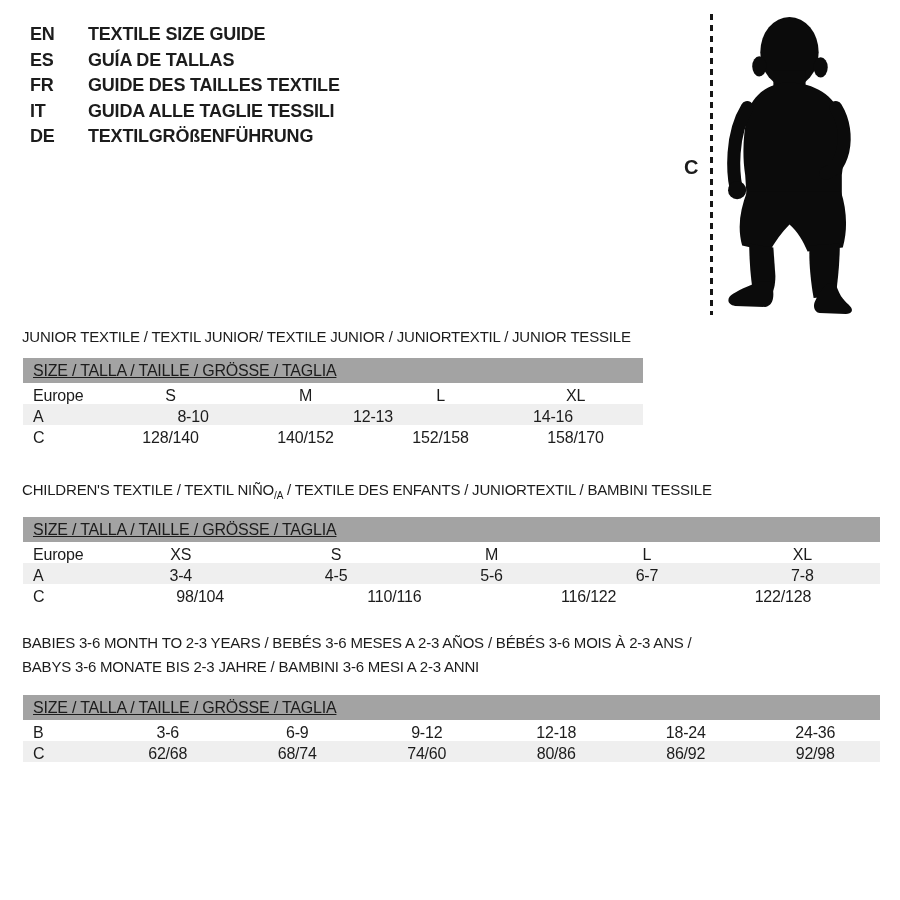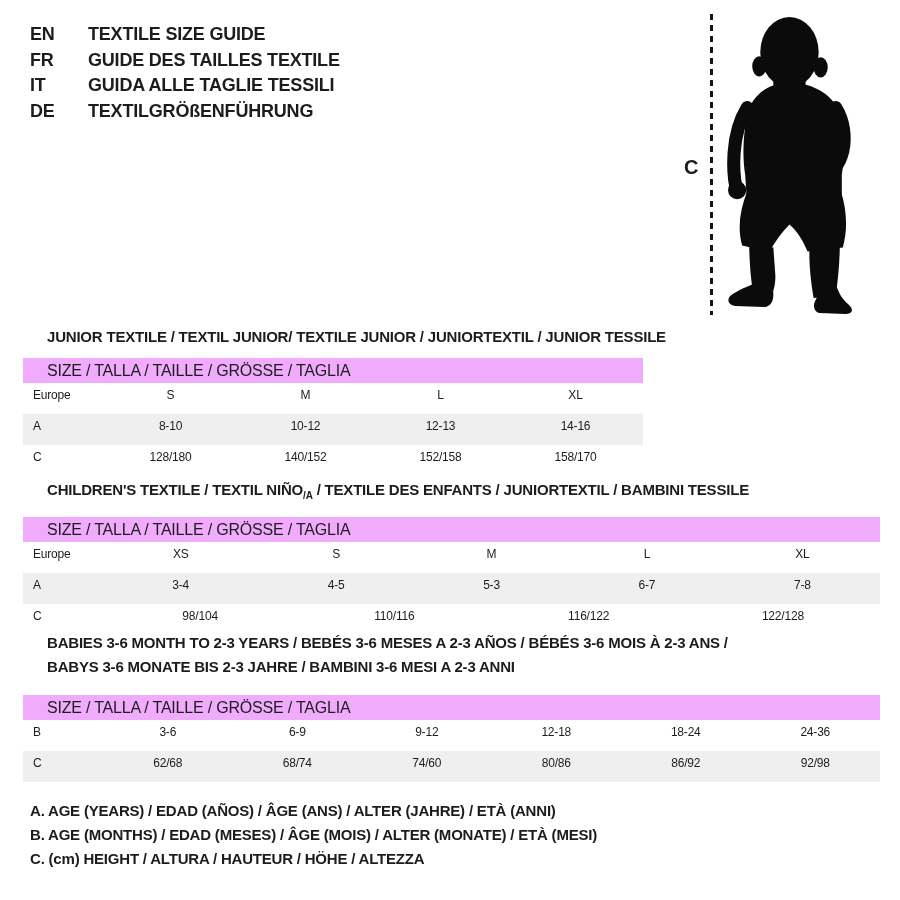--- a/index.html
+++ b/index.html
@@ -13,44 +13,48 @@
   .lang-row{display:flex;height:25.5px;align-items:center;font-weight:bold;font-size:18px;}
   .lang-code{width:58px;}
   
   .dash-line{
     position:absolute;left:710px;top:14px;width:3px;height:301px;
     background:repeating-linear-gradient(to bottom,#161616 0 6px,transparent 6px 11px);
   }
   .c-label{position:absolute;left:684px;top:156px;font-size:20px;font-weight:bold;}
   .baby-svg{position:absolute;left:722px;top:12px;}
   
-  .sec-title{position:absolute;left:47px;font-weight:bold;font-size:15px;white-space:nowrap;}
+  .sec-title{position:absolute;left:22px;font-weight:normal;font-size:15px;white-space:nowrap;}
   .sub{font-size:10px;vertical-align:sub;}
   
   .stable{position:absolute;left:23px;}
-  .size-bar{height:25px;line-height:25px;background:#f0abfc;padding-left:24px;font-size:16px;}
-  .trow{display:flex;height:31px;line-height:25px;font-size:12px;}
+  .size-bar{height:25px;line-height:25px;background:#a3a3a3;padding-left:10px;font-size:16px;text-decoration:underline;}
+  .trow{display:flex;height:21px;line-height:25px;font-size:16px;}
   .trow.shaded{background:#efefef;}
   .tlab{width:70px;padding-left:10px;}
   .tcell{flex:1;text-align:center;}
   .w-narrow{width:620px;}
   .w-wide{width:857px;}
   
   .legend{position:absolute;left:30px;top:799px;}
   .legend-line{font-weight:bold;font-size:15px;height:24px;line-height:24px;white-space:nowrap;}
 </style>
 </head>
 <body>
 
 <div class="page">
 
   <div class="lang">
     <div class="lang-row">
       <span class="lang-code">EN</span>
       <span>TEXTILE SIZE GUIDE</span>
+    </div>
+    <div class="lang-row">
+      <span class="lang-code">ES</span>
+      <span>GUÍA DE TALLAS</span>
     </div>
     <div class="lang-row">
       <span class="lang-code">FR</span>
       <span>GUIDE DES TAILLES TEXTILE</span>
     </div>
     <div class="lang-row">
       <span class="lang-code">IT</span>
       <span>GUIDA ALLE TAGLIE TESSILI</span>
     </div>
     <div class="lang-row">
@@ -84,27 +88,26 @@
         <div class="trow">
           <div class="tlab">Europe</div>
           <div class="tcell">S</div>
           <div class="tcell">M</div>
           <div class="tcell">L</div>
           <div class="tcell">XL</div>
         </div>
         <div class="trow shaded">
           <div class="tlab">A</div>
           <div class="tcell">8-10</div>
-          <div class="tcell">10-12</div>
           <div class="tcell">12-13</div>
           <div class="tcell">14-16</div>
         </div>
         <div class="trow">
           <div class="tlab">C</div>
-          <div class="tcell">128/180</div>
+          <div class="tcell">128/140</div>
           <div class="tcell">140/152</div>
           <div class="tcell">152/158</div>
           <div class="tcell">158/170</div>
         </div>
       </div>
   </div>
 
   <div class="sec-title" style="top:481px;">
     <span>CHILDREN'S TEXTILE / TEXTIL NIÑO</span><span class="sub">/A</span><span> / TEXTILE DES ENFANTS / JUNIORTEXTIL / BAMBINI TESSILE</span>
   </div>
@@ -116,21 +119,21 @@
           <div class="tcell">XS</div>
           <div class="tcell">S</div>
           <div class="tcell">M</div>
           <div class="tcell">L</div>
           <div class="tcell">XL</div>
         </div>
         <div class="trow shaded">
           <div class="tlab">A</div>
           <div class="tcell">3-4</div>
           <div class="tcell">4-5</div>
-          <div class="tcell">5-3</div>
+          <div class="tcell">5-6</div>
           <div class="tcell">6-7</div>
           <div class="tcell">7-8</div>
         </div>
         <div class="trow">
           <div class="tlab">C</div>
           <div class="tcell">98/104</div>
           <div class="tcell">110/116</div>
           <div class="tcell">116/122</div>
           <div class="tcell">122/128</div>
         </div>
@@ -156,19 +159,14 @@
           <div class="tcell">62/68</div>
           <div class="tcell">68/74</div>
           <div class="tcell">74/60</div>
           <div class="tcell">80/86</div>
           <div class="tcell">86/92</div>
           <div class="tcell">92/98</div>
         </div>
       </div>
   </div>
 
-  <div class="legend">
-    <div class="legend-line">A. AGE (YEARS) / EDAD (AÑOS) / ÂGE (ANS) / ALTER (JAHRE) / ETÀ (ANNI)</div>
-    <div class="legend-line">B. AGE (MONTHS) / EDAD (MESES) / ÂGE (MOIS) / ALTER (MONATE) / ETÀ (MESI)</div>
-    <div class="legend-line">C. (cm) HEIGHT / ALTURA / HAUTEUR / HÖHE / ALTEZZA</div>
-  </div>
 
 </div>
 
 </body></html>

